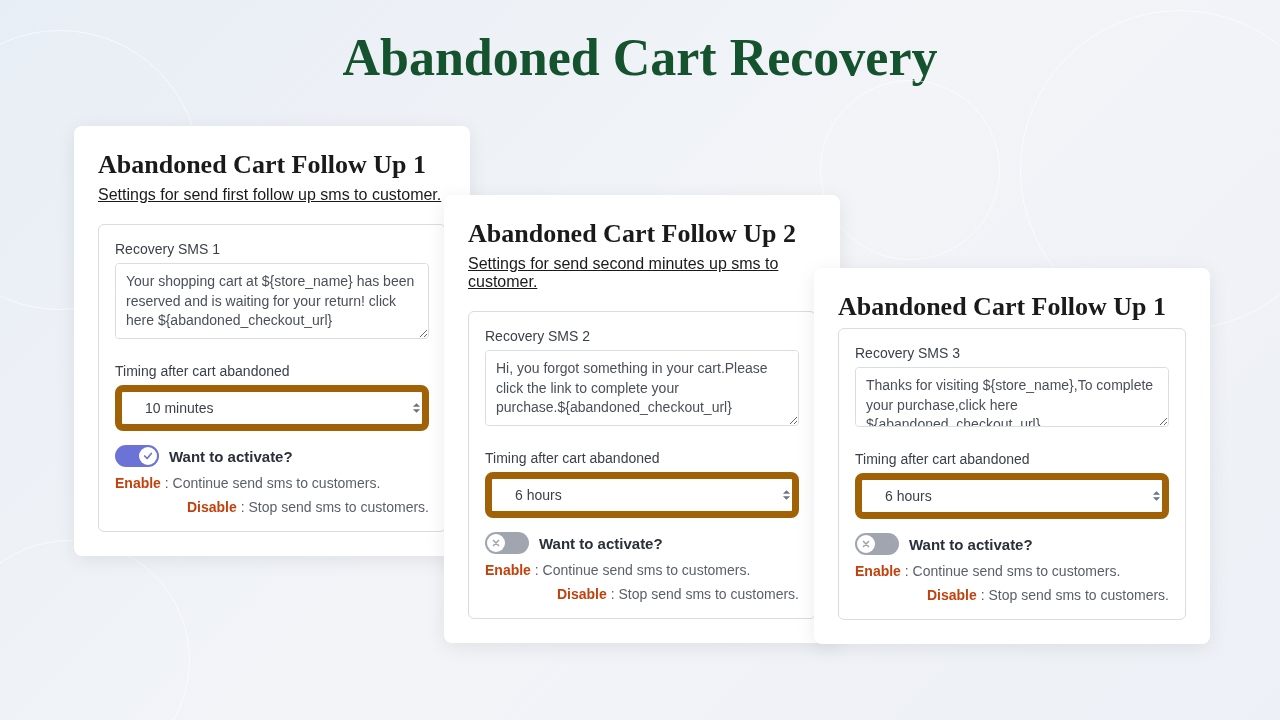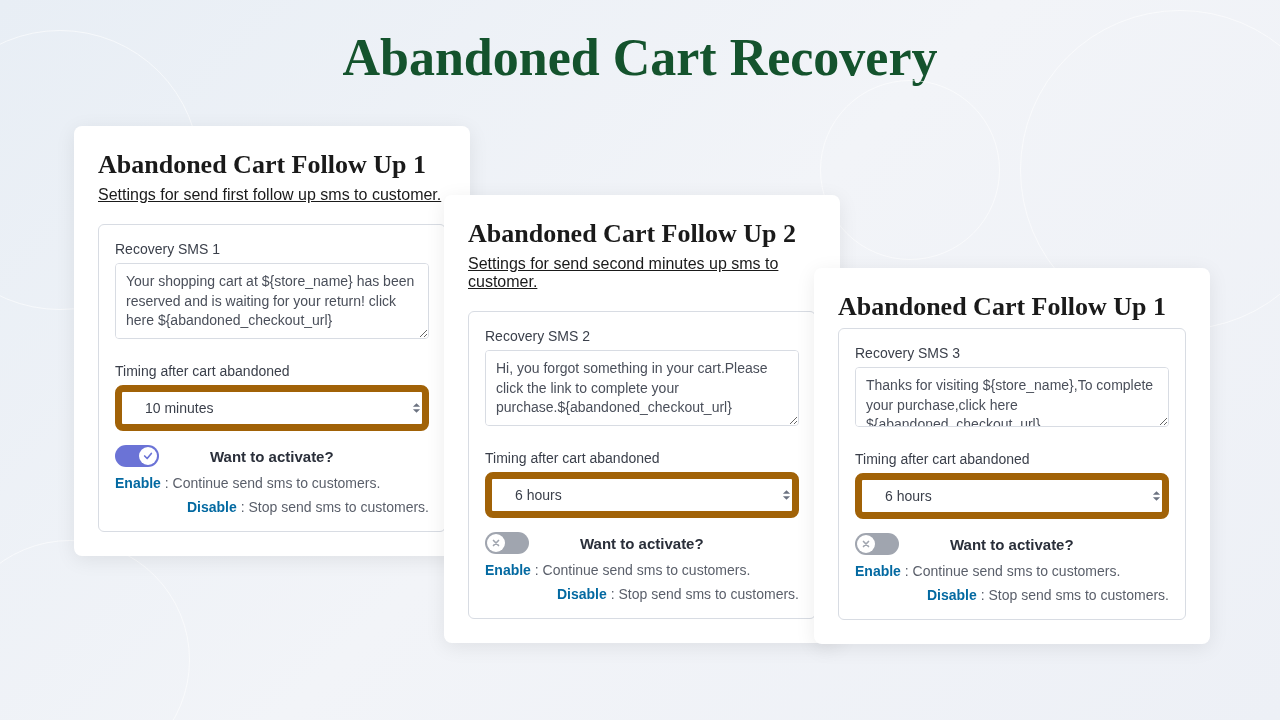--- a/index.html
+++ b/index.html
@@ -133,28 +133,27 @@
   justify-content: center;
 }
 .toggle-on .toggle-knob { right: 2px; }
 .toggle-off .toggle-knob { left: 2px; }
 .toggle-knob svg { width: 10px; height: 10px; }
 
 .activate-label {
   font-size: 15px;
   font-weight: 600;
   color: #2a2f3a;
-  margin-left: 41px;
 }
 .status-line {
   font-size: 14px;
   color: #5a5f6a;
   margin-top: 8px;
 }
-.status-line strong { color: #0369a1; font-weight: 600; }
+.status-line strong { color: #c2410c; font-weight: 600; }
 .status-line + .status-line { margin-top: 8px; text-align: right; }
 </style>
 </head>
 <body>
 
 <div class="bg-circle c1"></div>
 <div class="bg-circle c2"></div>
 <div class="bg-circle c3"></div>
 <div class="bg-circle c4"></div>
 

